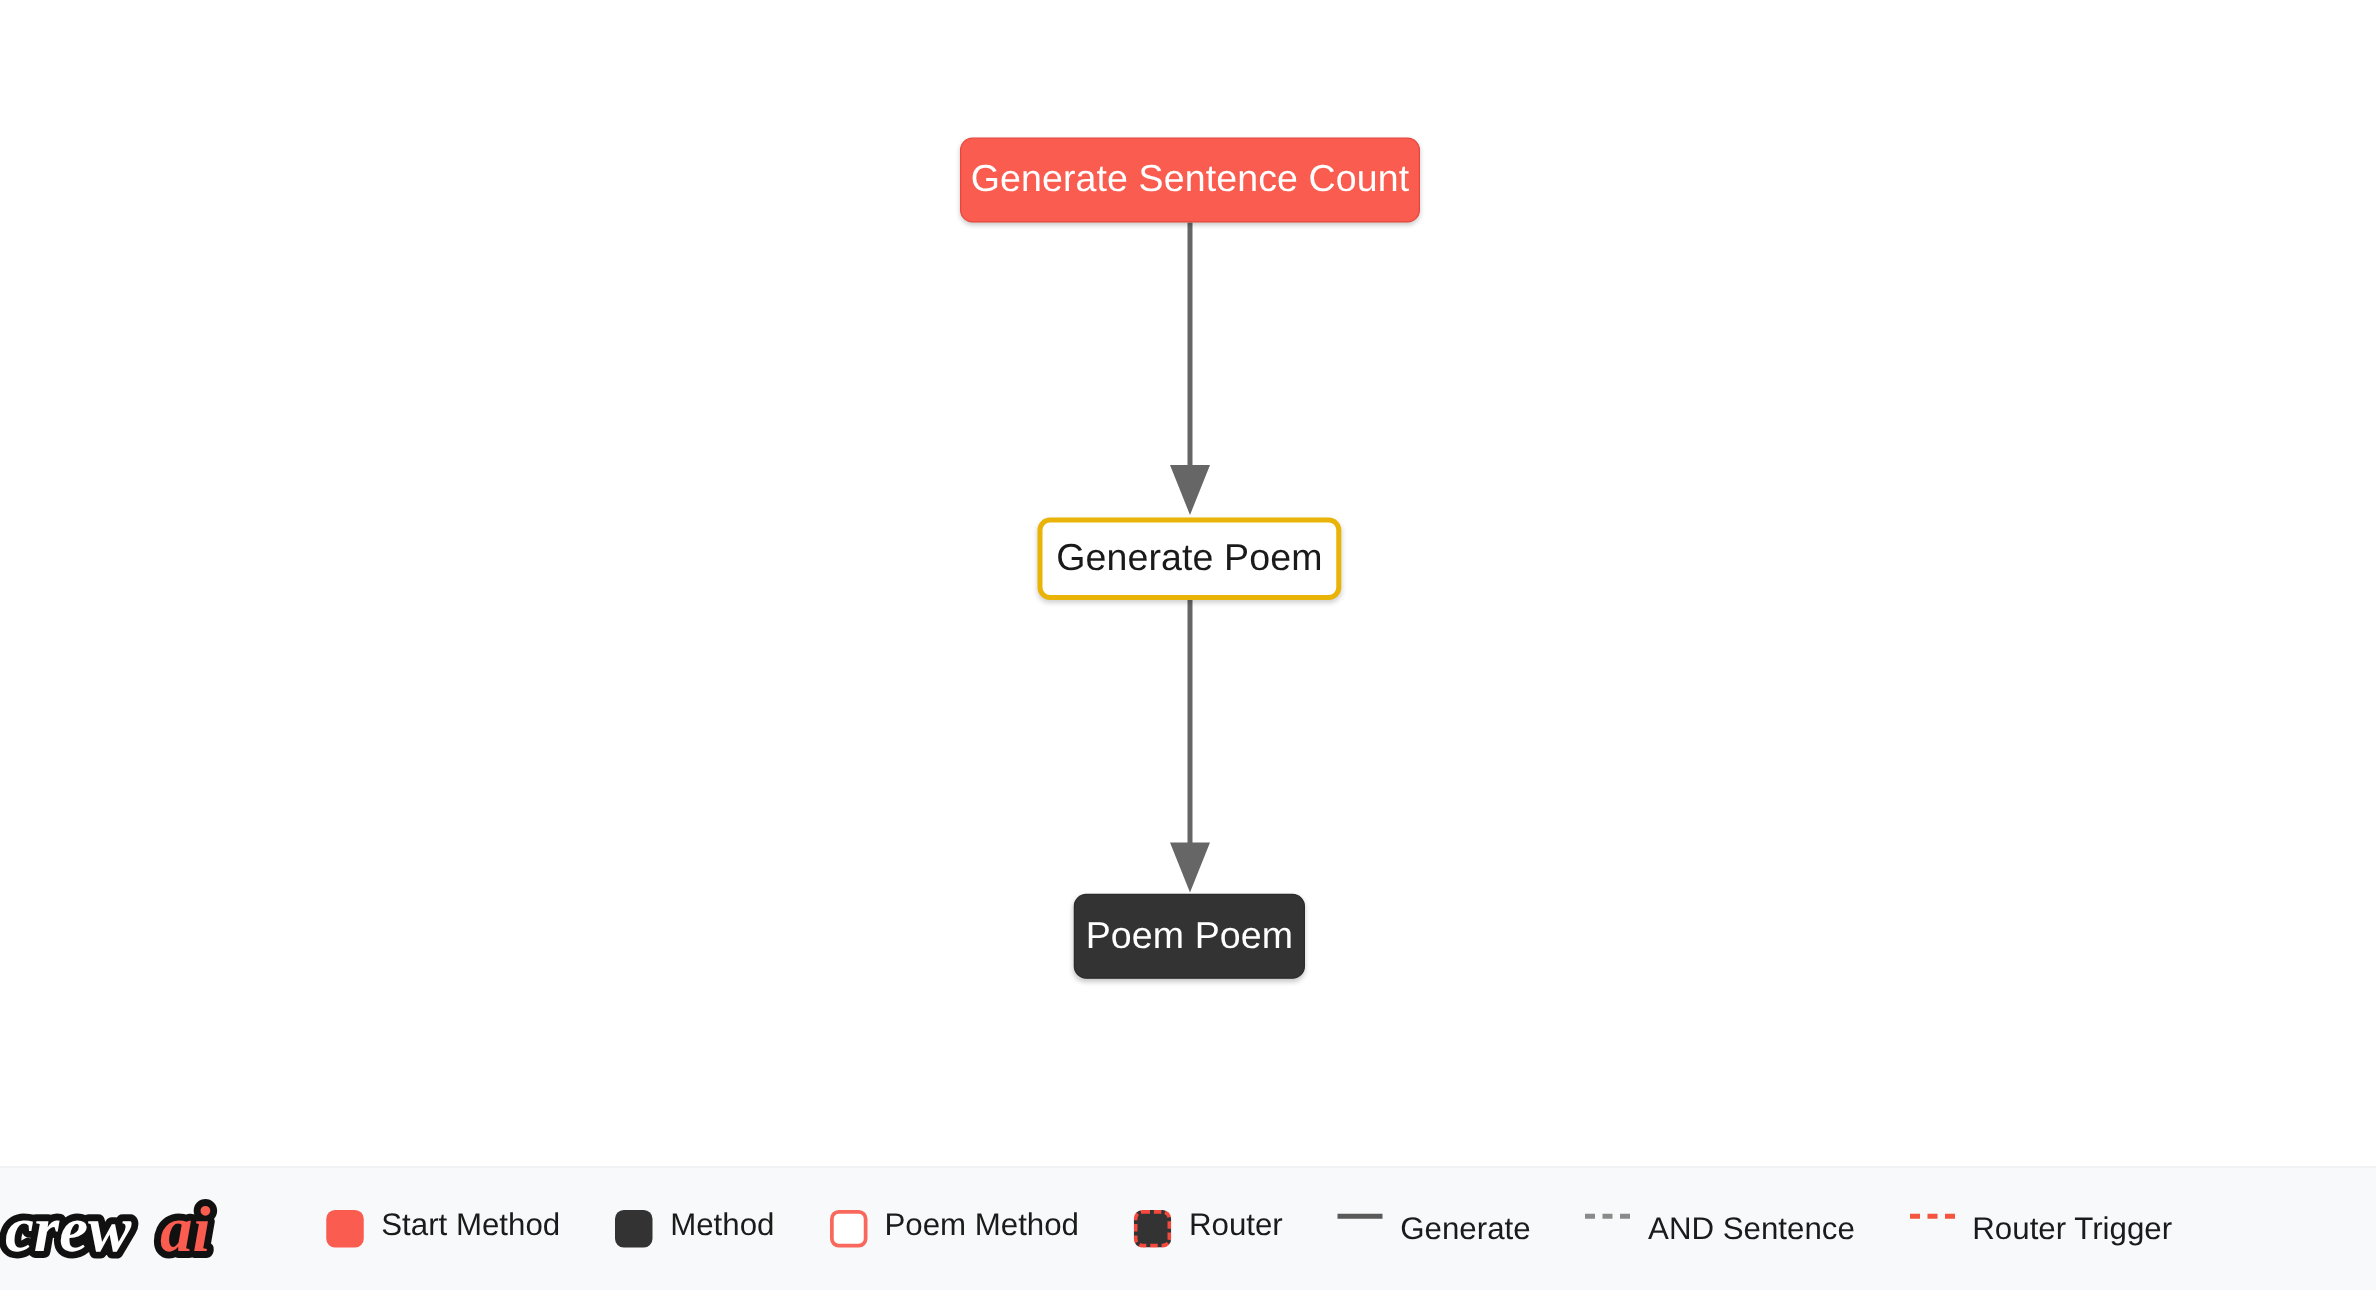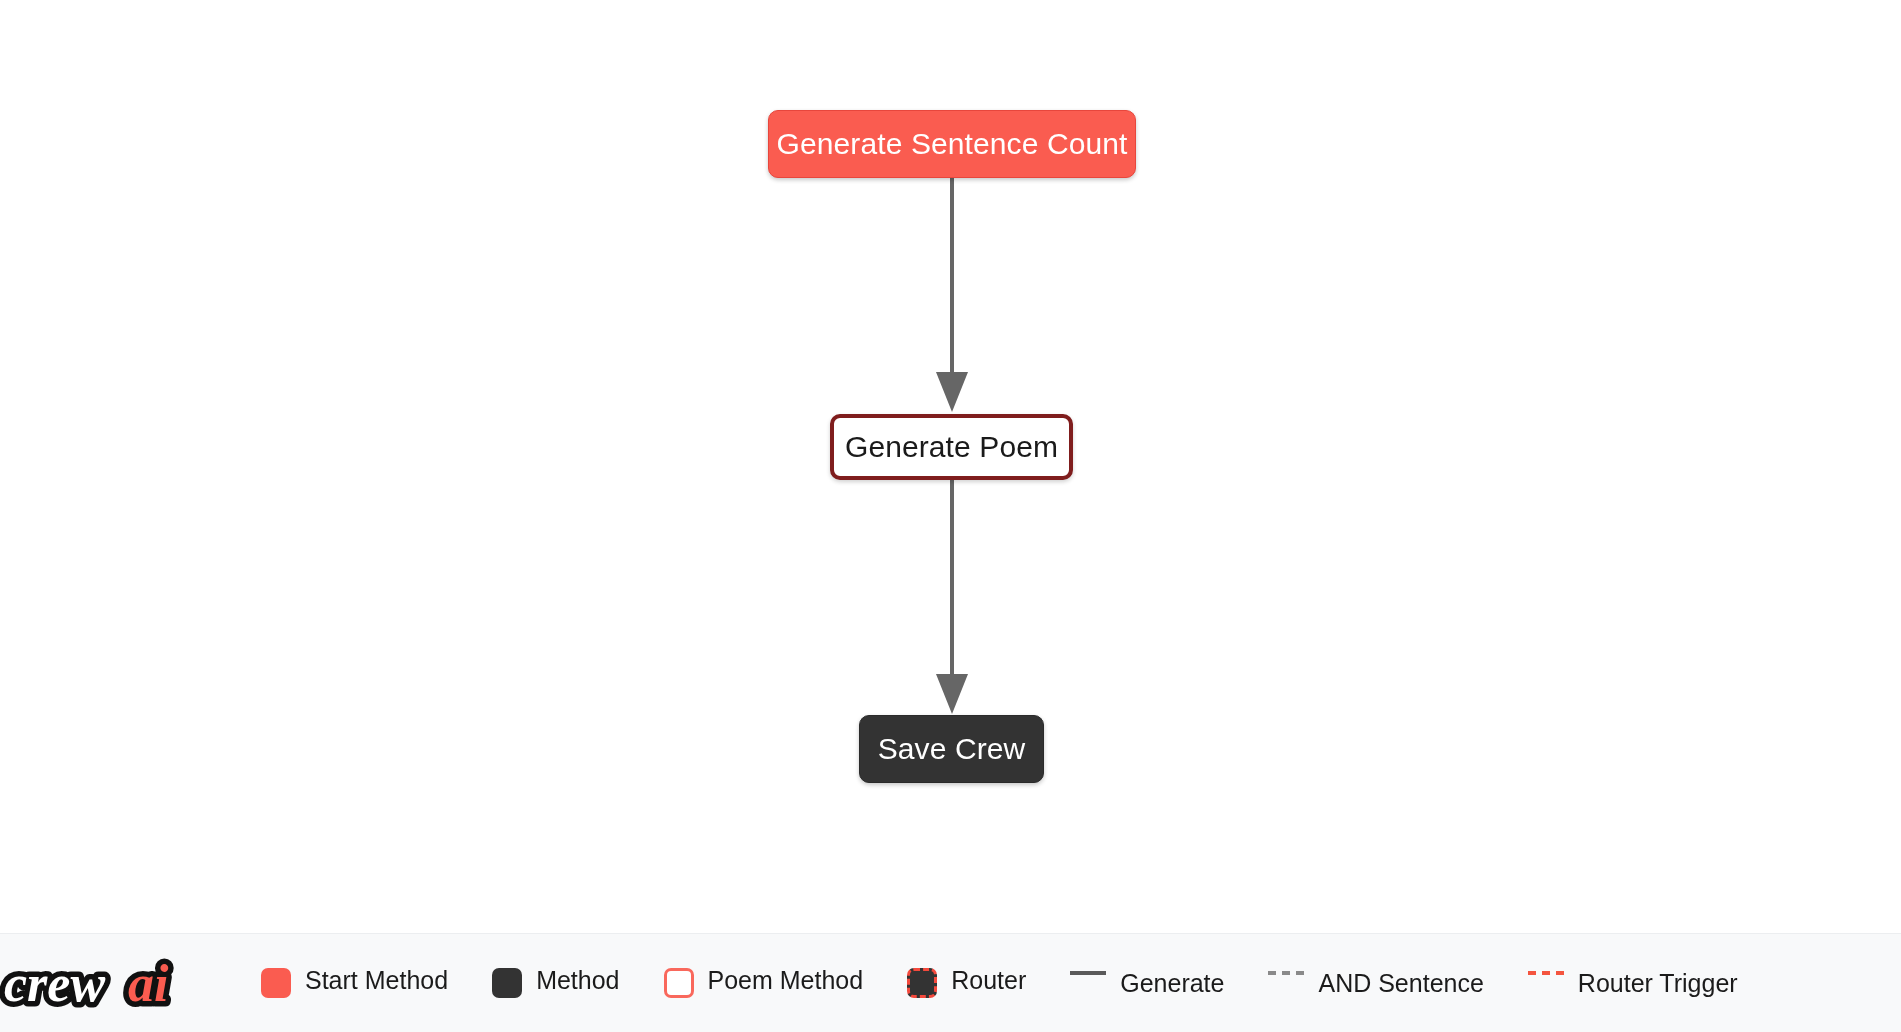--- a/index.html
+++ b/index.html
@@ -56,21 +56,21 @@
 
   .node-start {
     background: #fa5c50;
     border: 1px solid #e8463c;
     color: #ffffff;
     box-shadow: 0 2px 4px rgba(0,0,0,0.22);
   }
 
   .node-crew {
     background: #ffffff;
-    border: 4px solid #7f1d1d;
+    border: 4px solid #eab308;
     color: #1a1a1a;
     box-shadow: 0 2px 4px rgba(0,0,0,0.18);
   }
 
   .node-method {
     background: #333333;
     border: 1px solid #2b2b2b;
     color: #ffffff;
     box-shadow: 0 2px 4px rgba(0,0,0,0.22);
   }
@@ -153,21 +153,21 @@
 
     <div class="flow-node node-start" style="left:768px; top:110px; width:368px; height:68px;">
       <span>Generate Sentence Count</span>
     </div>
 
     <div class="flow-node node-crew" style="left:830px; top:414px; width:243px; height:66px;">
       <span>Generate Poem</span>
     </div>
 
     <div class="flow-node node-method" style="left:859px; top:715px; width:185px; height:68px;">
-      <span>Save Crew</span>
+      <span>Poem Poem</span>
     </div>
 
   </div>
 
   <div id="legend-bar">
 
     <div id="crewai-logo">
       <svg viewBox="0 0 215 64" width="215" height="64" xmlns="http://www.w3.org/2000/svg">
         <g font-family="Liberation Serif, serif" font-size="52" font-weight="bold" font-style="italic" text-anchor="start">
           <text x="4" y="50" fill="none" stroke="#111111" stroke-width="11" stroke-linejoin="round">crew</text>

